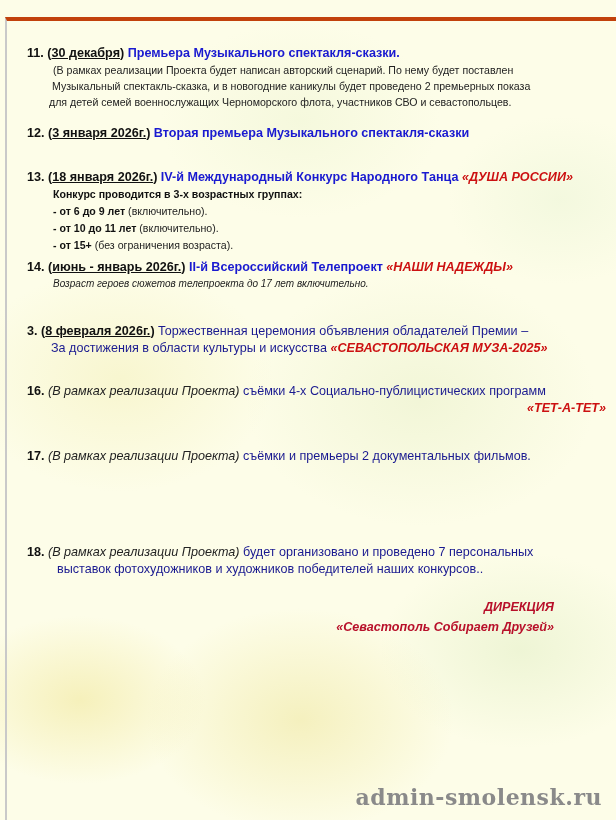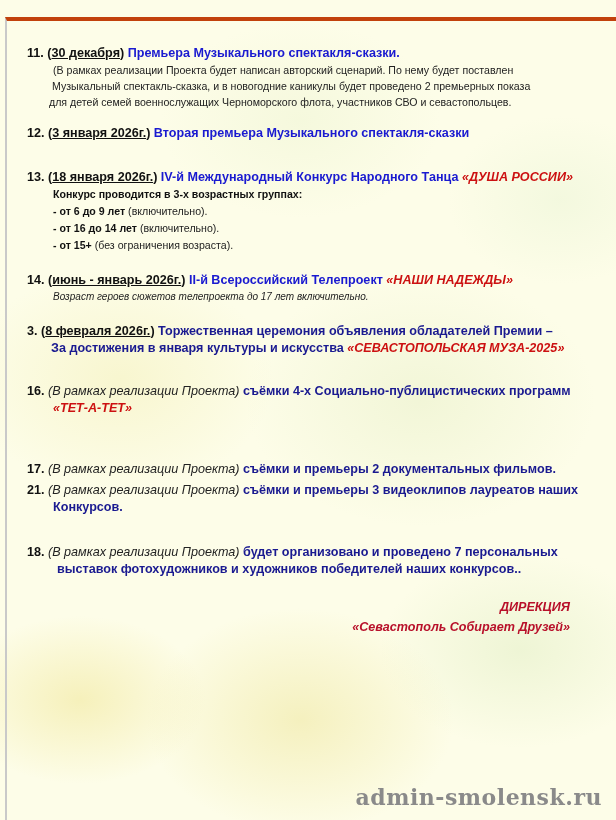--- a/index.html
+++ b/index.html
@@ -18,26 +18,26 @@
   }
   .page {
     position: absolute; left: 5px; top: 5px; right: 0; bottom: 0;
     border-left: 2px solid #c9c9c9; border-top: 4px solid #c2410c; margin-top: 12px;
   }
   .item { position: absolute; left: 20px; right: 10px; font-size: 12.6px; line-height: 17px; }
   .num { font-weight: bold; color: #111; }
   .date { font-weight: bold; color: #111; }
   .date u { text-decoration: underline; }
   .blue { color: #1a1ad0; font-weight: bold; }
-  .navy { color: #1a1a90; font-weight: bold; }
+  .navy { color: #1a1a90; font-weight: normal; }
   .red { color: #cc1111; font-weight: bold; font-style: italic; }
   .ital { font-style: italic; color: #222; }
   .desc { font-size: 10.6px; line-height: 16px; color: #222; }
   .bold { font-weight: bold; color: #111; }
-  .sign { position: absolute; right: 46px; text-align: right; font-size: 12.6px; line-height: 20px; font-weight: bold; }
+  .sign { position: absolute; right: 62px; text-align: right; font-size: 12.6px; line-height: 20px; font-weight: bold; }
   .watermark {
     position: absolute; right: 14px; bottom: 10px;
     font-family: "DejaVu Serif", serif; font-size: 22px; font-weight: bold;
     color: #8a8a8a; letter-spacing: 0.5px;
   }
 </style>
 </head>
 <body>
 
 <div class="page">
@@ -63,68 +63,61 @@
 
   <div class="item" style="top:148px;">
     <div>
       <span class="num">13.</span>
       <span class="date">(<u>18 января 2026г.</u>)</span>
       <span class="blue">IV-й Международный Конкурс Народного Танца </span><span class="red">«ДУША РОССИИ»</span>
     </div>
     <div class="desc" style="padding-left:26px; line-height:17px;">
       <div class="bold">Конкурс проводится в 3-х возрастных группах:</div>
       <div><span class="bold">- от 6 до 9 лет</span><span> (включительно).</span></div>
-      <div><span class="bold">- от 16 до 14 лет</span><span> (включительно).</span></div>
+      <div><span class="bold">- от 10 до 11 лет</span><span> (включительно).</span></div>
       <div><span class="bold">- от 15+</span><span> (без ограничения возраста).</span></div>
     </div>
   </div>
 
-  <div class="item" style="top:251px;">
+  <div class="item" style="top:238px;">
     <div>
       <span class="num">14.</span>
       <span class="date">(<u>июнь - январь 2026г.</u>)</span>
       <span class="blue">II-й Всероссийский Телепроект </span><span class="red">«НАШИ НАДЕЖДЫ»</span>
     </div>
     <div class="desc ital" style="padding-left:26px; font-size:10px;">Возраст героев сюжетов телепроекта до 17 лет включительно.</div>
   </div>
 
   <div class="item" style="top:302px;">
     <div>
       <span class="num">3.</span>
       <span class="date">(<u>8 февраля 2026г.</u>)</span>
       <span class="navy">Торжественная церемония объявления обладателей Премии –</span>
     </div>
     <div style="padding-left:24px;">
-      <span class="navy">За достижения в января культуры и искусства </span><span class="red">«СЕВАСТОПОЛЬСКАЯ МУЗА-2025»</span>
+      <span class="navy">За достижения в области культуры и искусства </span><span class="red">«СЕВАСТОПОЛЬСКАЯ МУЗА-2025»</span>
     </div>
   </div>
 
   <div class="item" style="top:362px;">
     <div>
       <span class="num">16.</span>
       <span class="ital">(В рамках реализации Проекта)</span><span class="navy"> съёмки 4-х Социально-публицистических программ</span>
     </div>
-    <div style="padding-left:26px;">
+    <div style="padding-left:26px;text-align:right;">
       <span class="red">«ТЕТ-А-ТЕТ»</span>
     </div>
   </div>
 
-  <div class="item" style="top:440px;">
+  <div class="item" style="top:427px;">
     <span class="num">17.</span>
     <span class="ital">(В рамках реализации Проекта)</span><span class="navy"> съёмки и премьеры 2 документальных фильмов.</span>
   </div>
 
   <div class="item" style="top:461px;">
-    <div>
-      <span class="num">21.</span>
-      <span class="ital">(В рамках реализации Проекта)</span><span class="navy"> съёмки и премьеры 3 видеоклипов лауреатов наших</span>
-    </div>
-    <div style="padding-left:26px;">
-      <span class="navy">Конкурсов.</span>
-    </div>
   </div>
 
   <div class="item" style="top:523px;">
     <div>
       <span class="num">18.</span>
       <span class="ital">(В рамках реализации Проекта)</span><span class="navy"> будет организовано и проведено 7 персональных</span>
     </div>
     <div style="padding-left:30px;">
       <span class="navy">выставок фотохудожников и художников победителей наших конкурсов..</span>
     </div>

